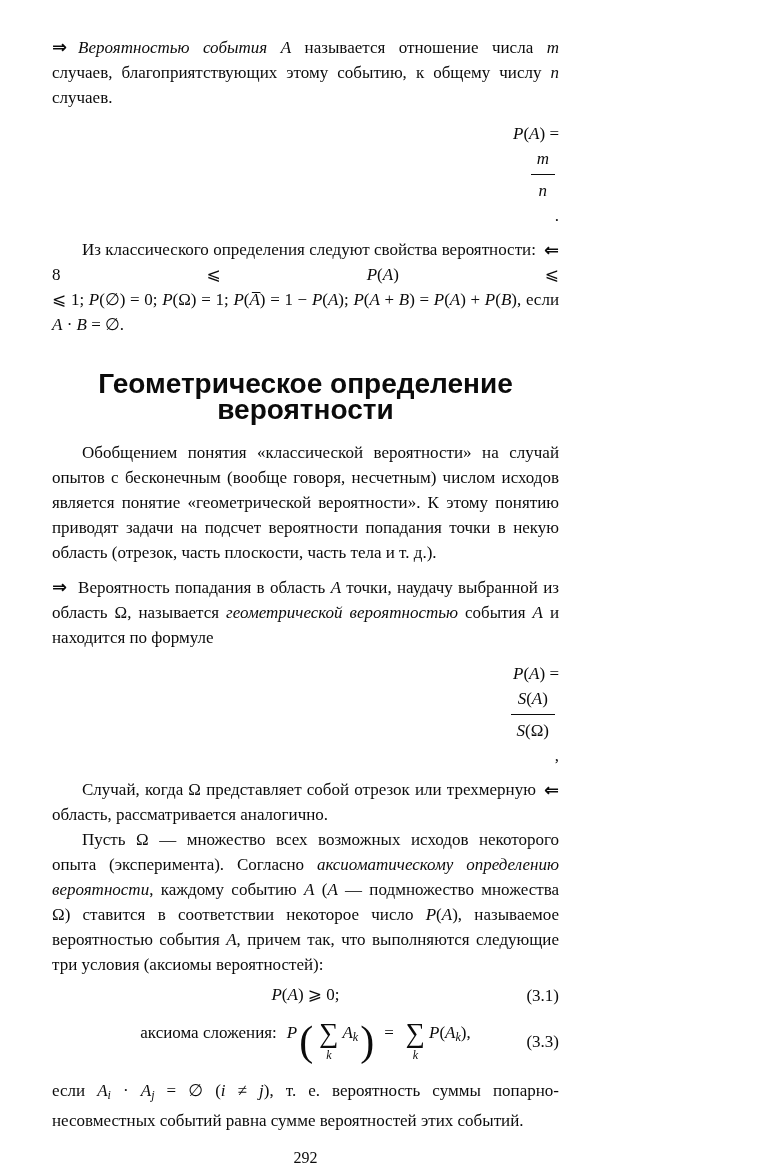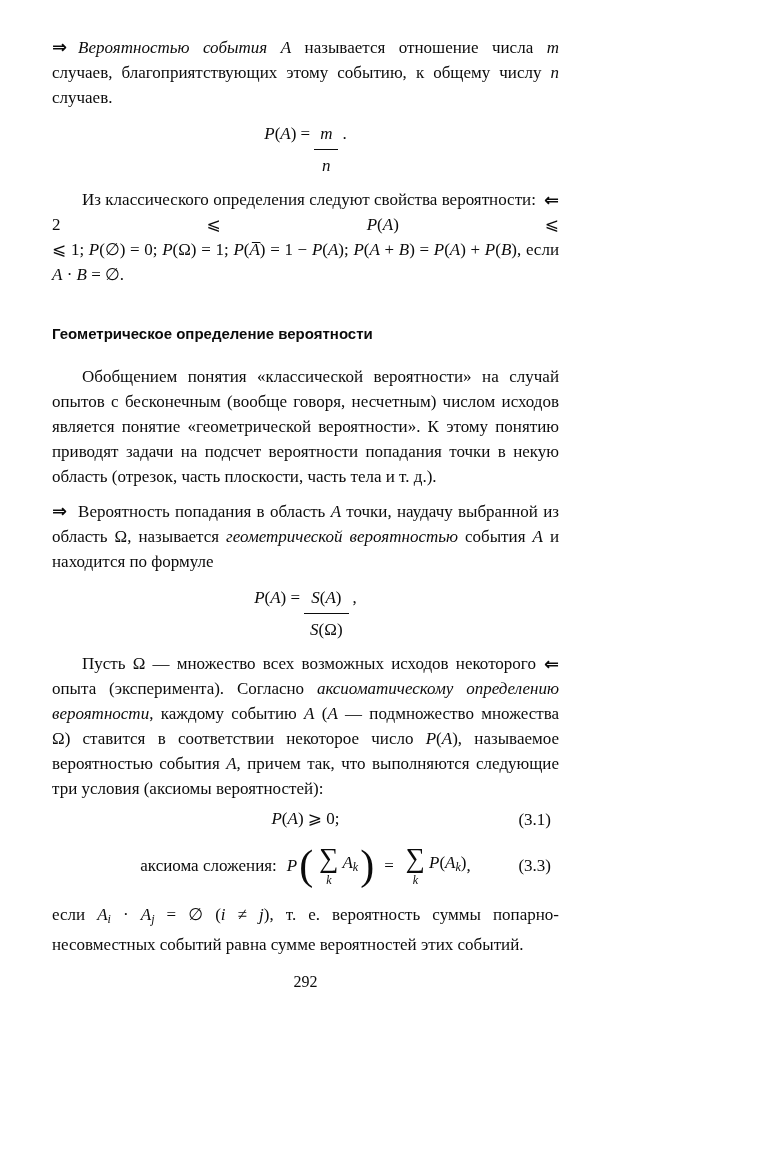--- a/index.html
+++ b/index.html
@@ -9,38 +9,38 @@
     padding:34px 52px 0 52px;background:#ffffff;color:#0b0b0b;
     font-family:"Liberation Serif","DejaVu Serif",serif;
     font-size:17px;line-height:25px;overflow:hidden;position:relative;
   }
   .para{margin:0;text-align:justify;}
   .ind{text-indent:30px;}
   .startmark{font-family:"DejaVu Sans",sans-serif;font-weight:700;font-size:18px;margin-right:11px;}
   .endmark{float:right;font-family:"DejaVu Sans",sans-serif;font-weight:700;font-size:18px;margin-left:8px;}
   h2{
     font-family:"Liberation Sans","DejaVu Sans",sans-serif;
-    font-size:15px;line-height:26px;font-weight:700;
-    margin:34px 0 17px 0;text-align:left;text-indent:0;
+    font-size:28px;line-height:26px;font-weight:700;
+    margin:34px 0 17px 0;text-align:center;text-indent:0;
   }
-  .formula{display:flex;justify-content:center;align-items:flex-start;margin:11px 0 9px 0;}
+  .formula{display:flex;justify-content:center;align-items:flex-end;margin:11px 0 9px 0;flex-direction:column;}
   .frac{display:inline-block;text-align:center;margin:0 4px;}
   .frac .num{display:block;padding:0 6px 3px 6px;border-bottom:1.2px solid #0b0b0b;}
   .frac .den{display:block;padding:3px 6px 0 6px;}
   .props{margin-top:5px;}
   .props .jline{display:block;}
   .jfull{text-align:justify;text-align-last:justify;}
   .firstline-indent{text-indent:30px;}
   .defblock{margin-top:9px;}
   .note-para{margin-top:2px;}
   .eq{position:relative;text-align:center;margin:5px 0;text-decoration:underline;}
   .eq-inner{display:inline-block;}
-  .eqno{position:absolute;right:8px;top:50%;transform:translateY(-50%);}
+  .eqno{position:absolute;right:0;top:50%;transform:translateY(-50%);}
   .eqbig{margin:13px 0 11px 0;}
-  .eq3-math{display:inline-flex;align-items:center;}
+  .eq3-math{display:inline-flex;align-items:flex-start;}
   .eq3-label{margin-right:10px;}
   .bigp{font-size:42px;line-height:1;font-weight:400;margin:0 2px;}
   .sumwrap{display:inline-flex;flex-direction:column;align-items:center;line-height:1;margin:0 4px;}
   .sumsign{font-size:27px;line-height:1;}
   .sumsub{font-size:12px;font-style:italic;line-height:1;margin-top:2px;}
   .eqsign{margin:0 8px;}
   .i{font-style:italic;}
   .sub{font-size:12px;font-style:italic;vertical-align:-3px;}
   .final{margin-top:16px;}
   .pageno{text-align:center;margin-top:12px;font-size:16px;}
@@ -61,21 +61,21 @@
       <span class="den"><span class="i">n</span></span>
     </span>
     <span>.</span>
   </div>
 
   <p class="para note-para">
     <span class="endmark">⇐</span>
   </p>
 
   <p class="para props">
-    <span class="jline jfull firstline-indent"><span>Из классического определения следуют свойства вероятности: 2 ⩽ </span><span class="i">P</span><span>(</span><span class="i">A</span><span>) ⩽</span></span>
+    <span class="jline jfull firstline-indent"><span>Из классического определения следуют свойства вероятности: 8 ⩽ </span><span class="i">P</span><span>(</span><span class="i">A</span><span>) ⩽</span></span>
     <span class="jline jfull"><span>⩽ 1; </span><span class="i">P</span><span>(∅) = 0; </span><span class="i">P</span><span>(Ω) = 1; </span><span class="i">P</span><span>(</span><span class="i">A̅</span><span>) = 1 − </span><span class="i">P</span><span>(</span><span class="i">A</span><span>); </span><span class="i">P</span><span>(</span><span class="i">A</span><span> + </span><span class="i">B</span><span>) = </span><span class="i">P</span><span>(</span><span class="i">A</span><span>) + </span><span class="i">P</span><span>(</span><span class="i">B</span><span>), если</span></span>
     <span class="jline"><span class="i">A</span><span> · </span><span class="i">B</span><span> = ∅.</span></span>
   </p>
 
   <h2>Геометрическое определение вероятности</h2>
 
   <p class="para ind"><span>Обобщением понятия «классической вероятности» на случай опытов с бесконечным (вообще говоря, несчетным) числом исходов является понятие «геометрической вероятности». К этому понятию приводят задачи на подсчет вероятности попадания точки в некую область (отрезок, часть плоскости, часть тела и т. д.).</span></p>
 
 
   <p class="para defblock">
@@ -88,20 +88,21 @@
       <span class="num"><span class="i">S</span><span>(</span><span class="i">A</span><span>)</span></span>
       <span class="den"><span class="i">S</span><span>(Ω)</span></span>
     </span>
     <span>,</span>
   </div>
 
   <p class="para">
     <span class="endmark">⇐</span>
   </p>
 
+  <p class="para ind defblock"><span>Случай, когда Ω представляет собой отрезок или трехмерную область, рассматривается аналогично.</span></p>
 
 
   <p class="para ind"><span>Пусть Ω — множество всех возможных исходов некоторого опыта (эксперимента). Согласно </span><span class="i">аксиоматическому определению вероятности</span><span>, каждому событию </span><span class="i">A</span><span> (</span><span class="i">A</span><span> — подмножество множества Ω) ставится в соответствии некоторое число </span><span class="i">P</span><span>(</span><span class="i">A</span><span>), называемое вероятностью события </span><span class="i">A</span><span>, причем так, что выполняются следующие три условия (аксиомы вероятностей):</span></p>
 
   <div class="eq">
     <span class="eq-inner"><span class="i">P</span><span>(</span><span class="i">A</span><span>) ⩾ 0;</span></span>
     <span class="eqno">(3.1)</span>
   </div>
 
 

